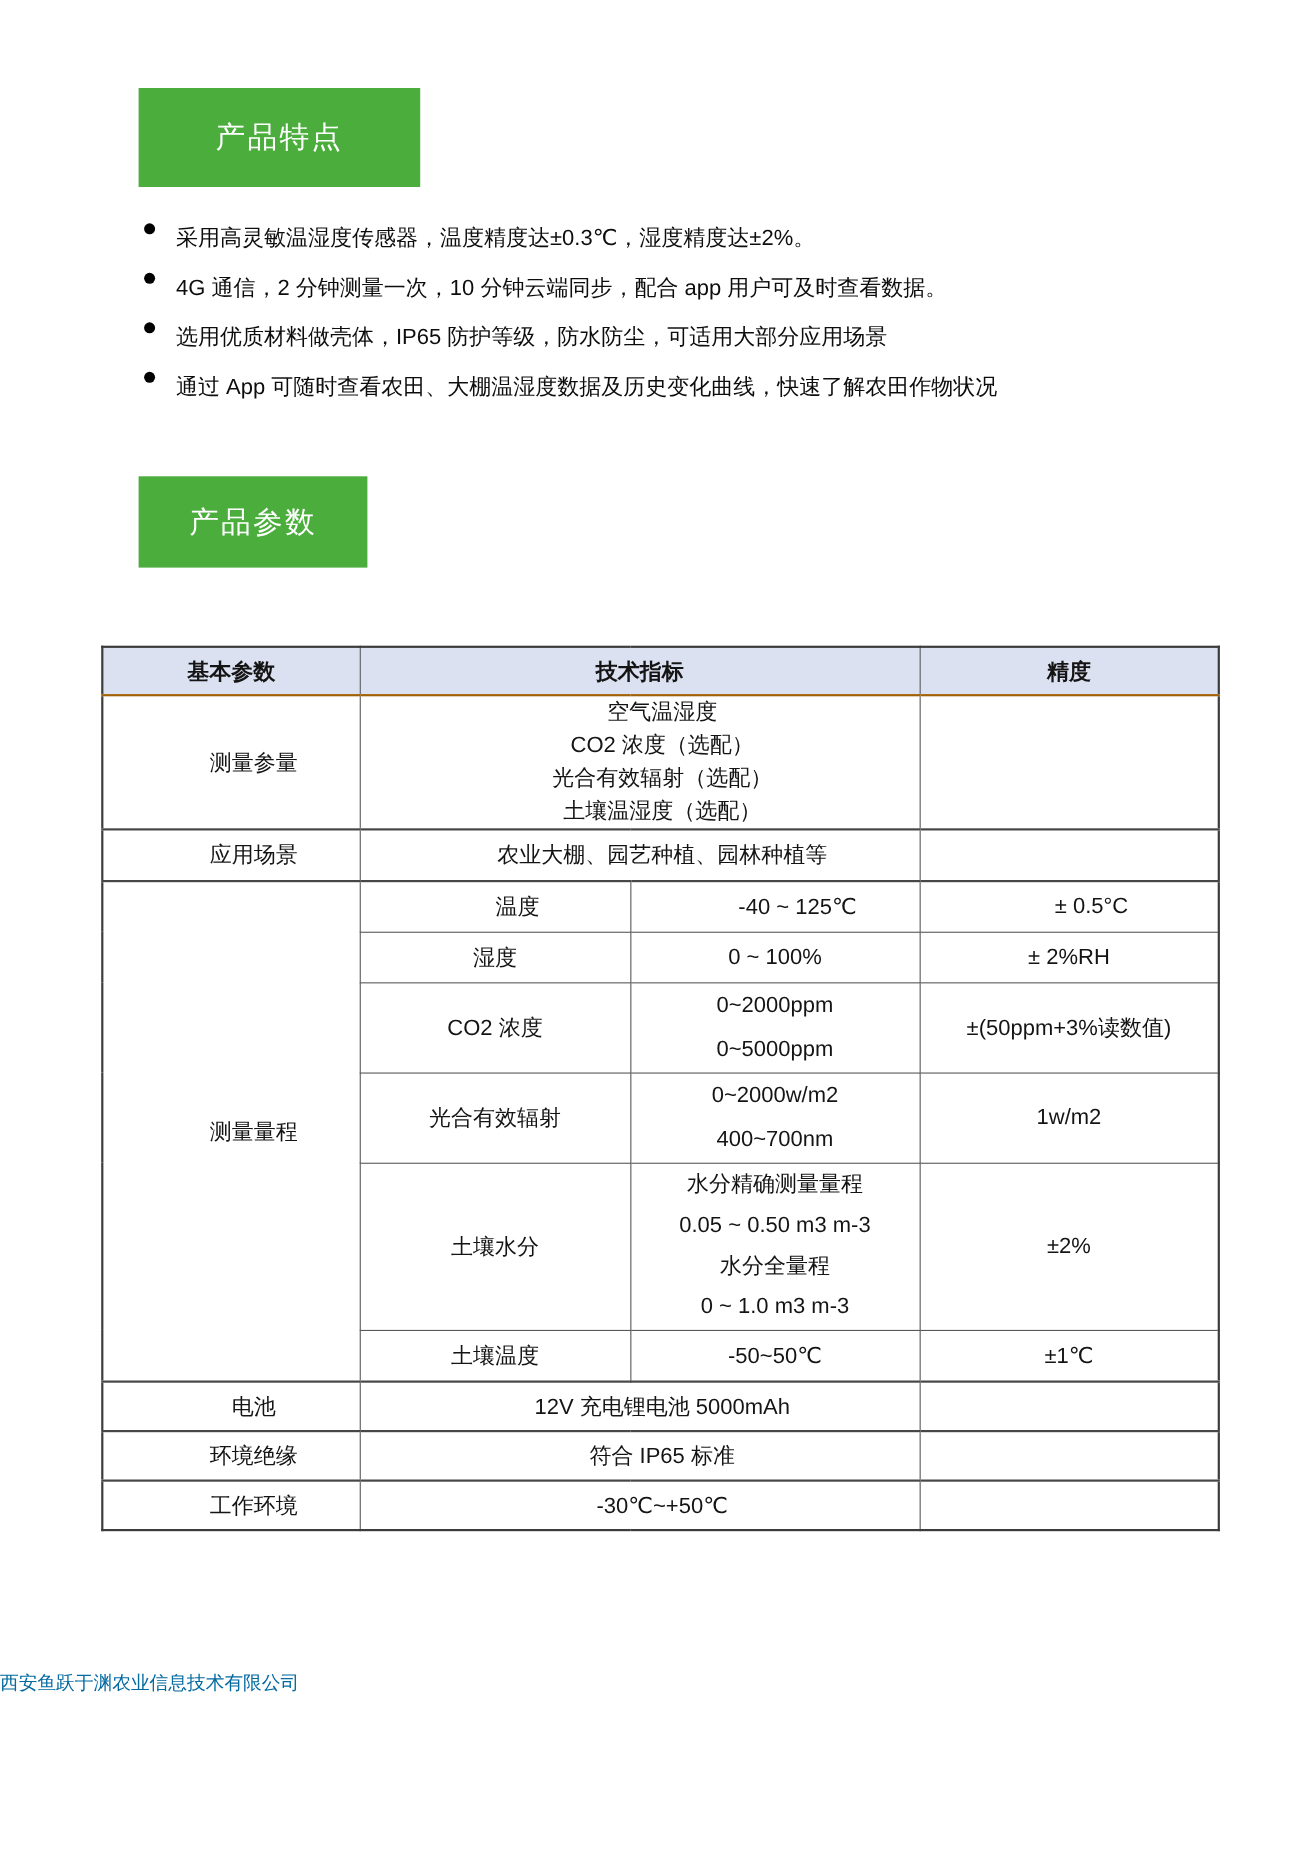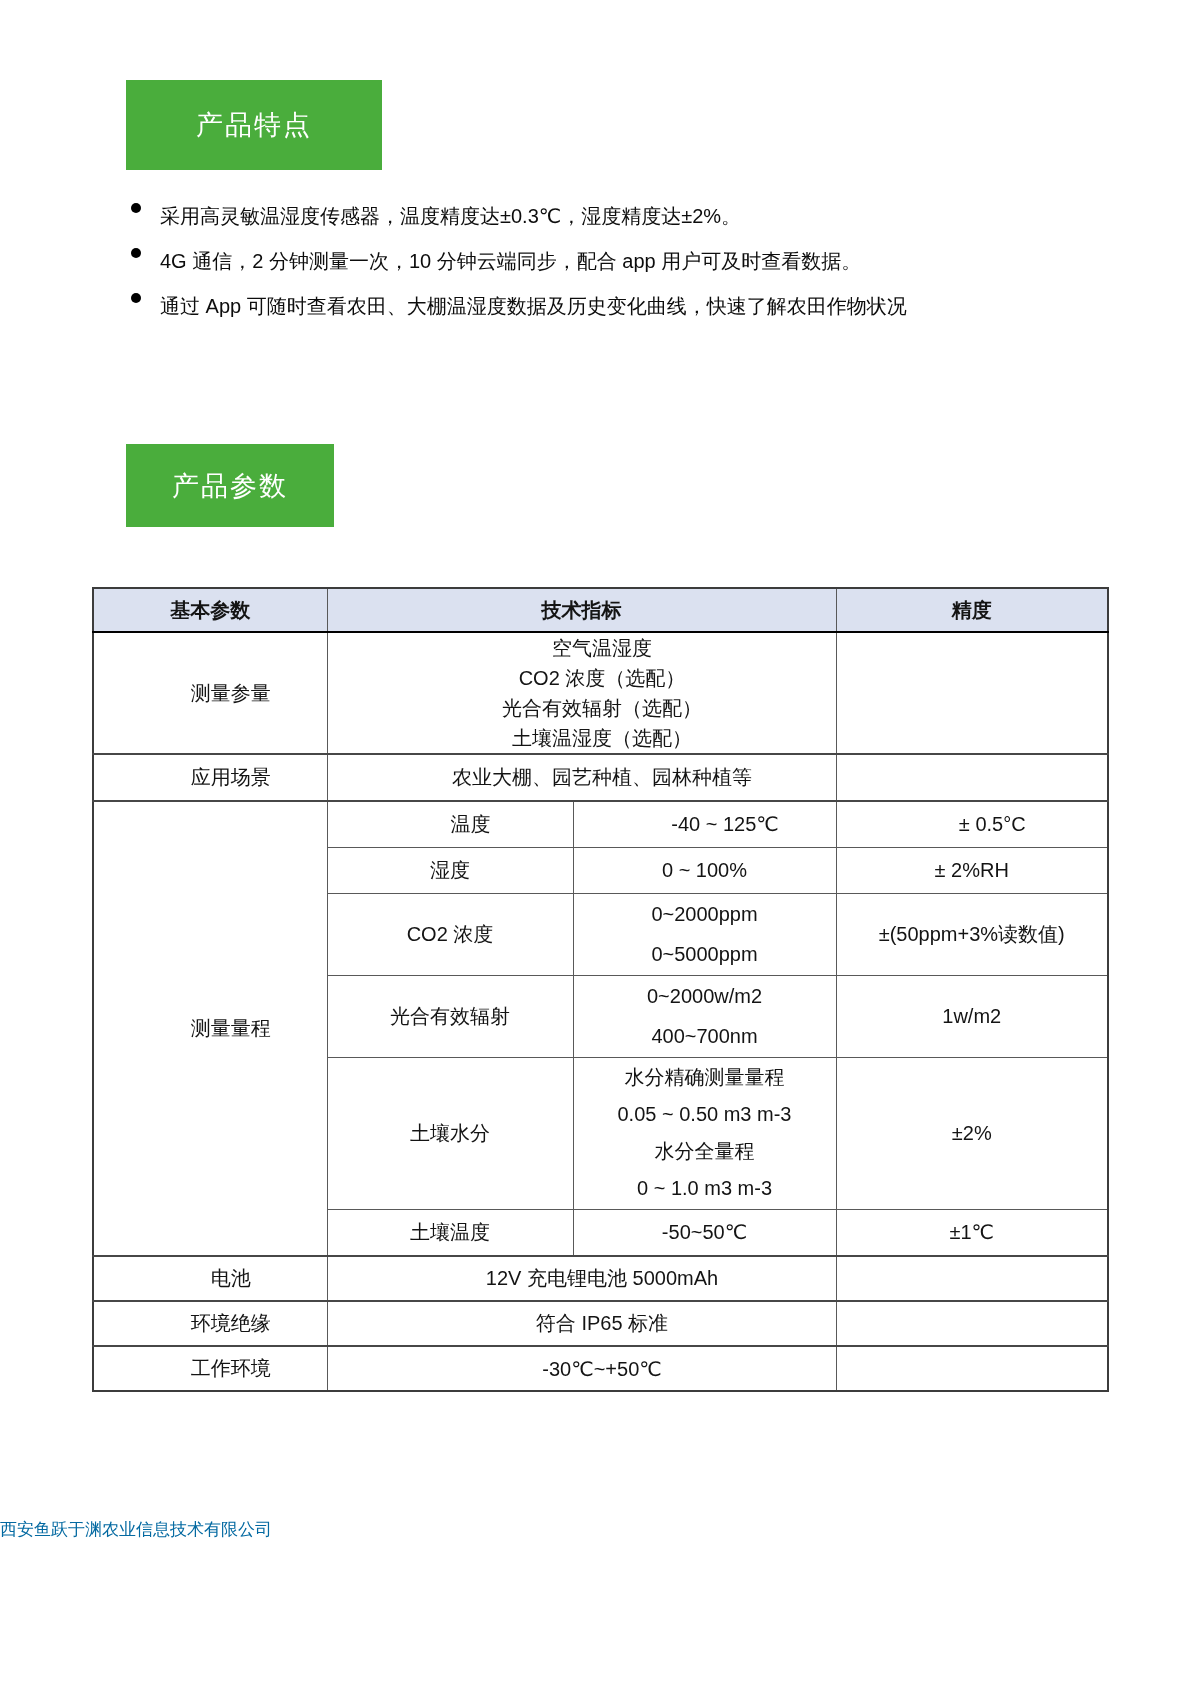--- a/index.html
+++ b/index.html
@@ -8,40 +8,40 @@
     font-family:"Liberation Sans","DejaVu Sans",sans-serif; color:#111;
     overflow:hidden;
   }
   
   .badge {
     position:absolute; left:126px; background:#4aad3c; color:#ffffff;
     display:flex; align-items:center; justify-content:center;
     font-size:27px; letter-spacing:2px;
   }
   .badge-features { top:80px;  width:256px; height:90px; }
-  .badge-params   { top:444px; width:208px; height:83px; }
+  .badge-params   { top:433px; width:208px; height:83px; }
 
   
   .bullets { position:absolute; left:131px; top:203px; width:960px; }
   .bullet-item { display:flex; align-items:flex-start; height:45px; font-size:20px; color:#0d0d0d; }
   .bullet-dot { width:10px; height:10px; border-radius:50%; background:#000; margin-right:19px; flex:0 0 auto; }
 
   
   .spec-table {
     position:absolute; left:92px; top:587px; width:1015px;
     border-collapse:collapse; table-layout:fixed; font-size:20px;
   }
   .spec-table th, .spec-table td {
     border:1px solid #595959; text-align:center; vertical-align:middle;
     padding:0; font-weight:normal; color:#141414;
   }
   .spec-table { border:2px solid #3c3c3c; }
   .spec-table thead th {
     background:#dbe1f0; font-weight:bold; font-size:20px;
-    border-bottom:2px solid #000000;
+    border-bottom:2px solid #a16207;
   }
   .group-top td, .group-top th { border-top:2px solid #474747;padding-left:41px; }
   .prec { vertical-align:top; padding-top:7px; }
   .line { display:block; }
   .lh30 .line { line-height:30px; }
   .lh40 .line { line-height:40px; }
   .lh37 .line { line-height:37px; }
 
   
   .footer {
@@ -59,20 +59,24 @@
   </div>
 
   <div class="bullets">
     <div class="bullet-item">
       <span class="bullet-dot"></span>
       <span>采用高灵敏温湿度传感器，温度精度达±0.3℃，湿度精度达±2%。</span>
     </div>
     <div class="bullet-item">
       <span class="bullet-dot"></span>
       <span>4G 通信，2 分钟测量一次，10 分钟云端同步，配合 app 用户可及时查看数据。</span>
+    </div>
+    <div class="bullet-item">
+      <span class="bullet-dot"></span>
+      <span>选用优质材料做壳体，IP65 防护等级，防水防尘，可适用大部分应用场景</span>
     </div>
     <div class="bullet-item">
       <span class="bullet-dot"></span>
       <span>通过 App 可随时查看农田、大棚温湿度数据及历史变化曲线，快速了解农田作物状况</span>
     </div>
   </div>
 
   <div class="badge badge-params">
     <span>产品参数</span>
   </div>

